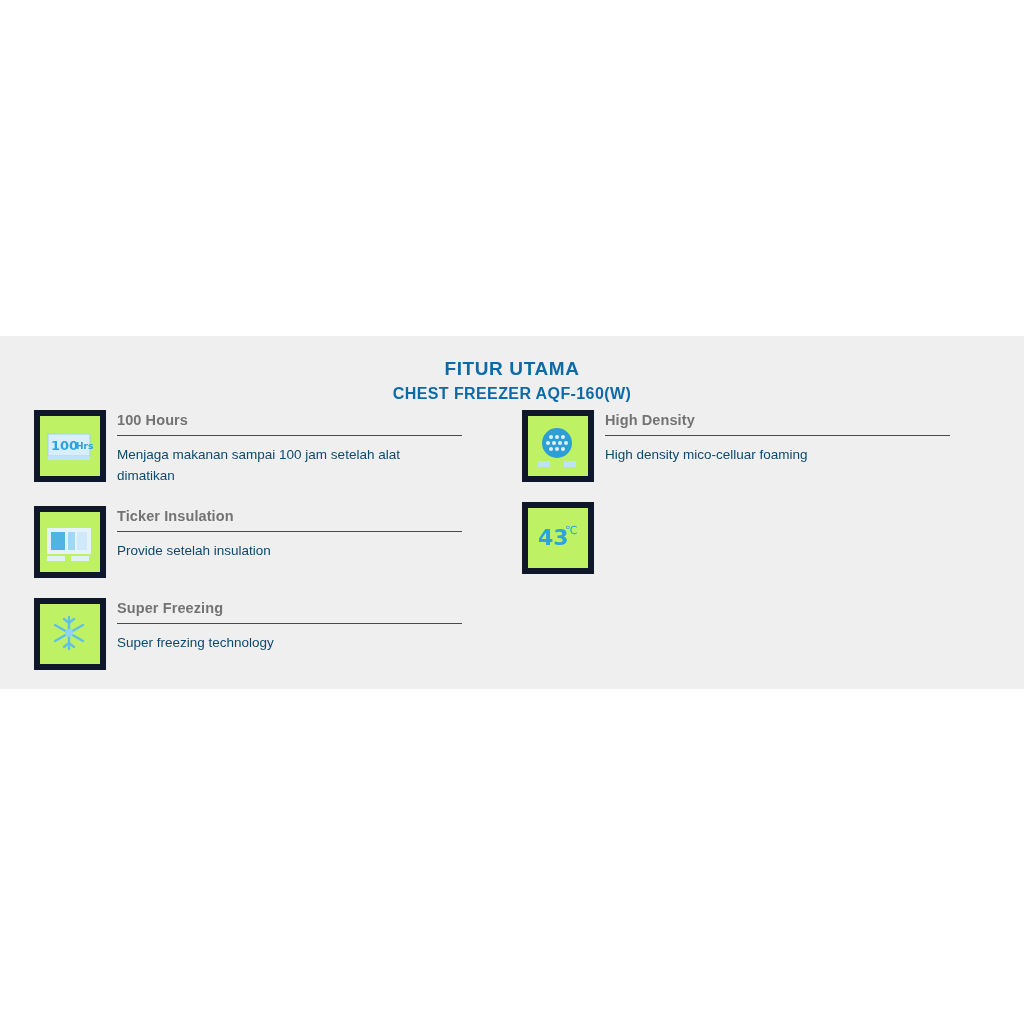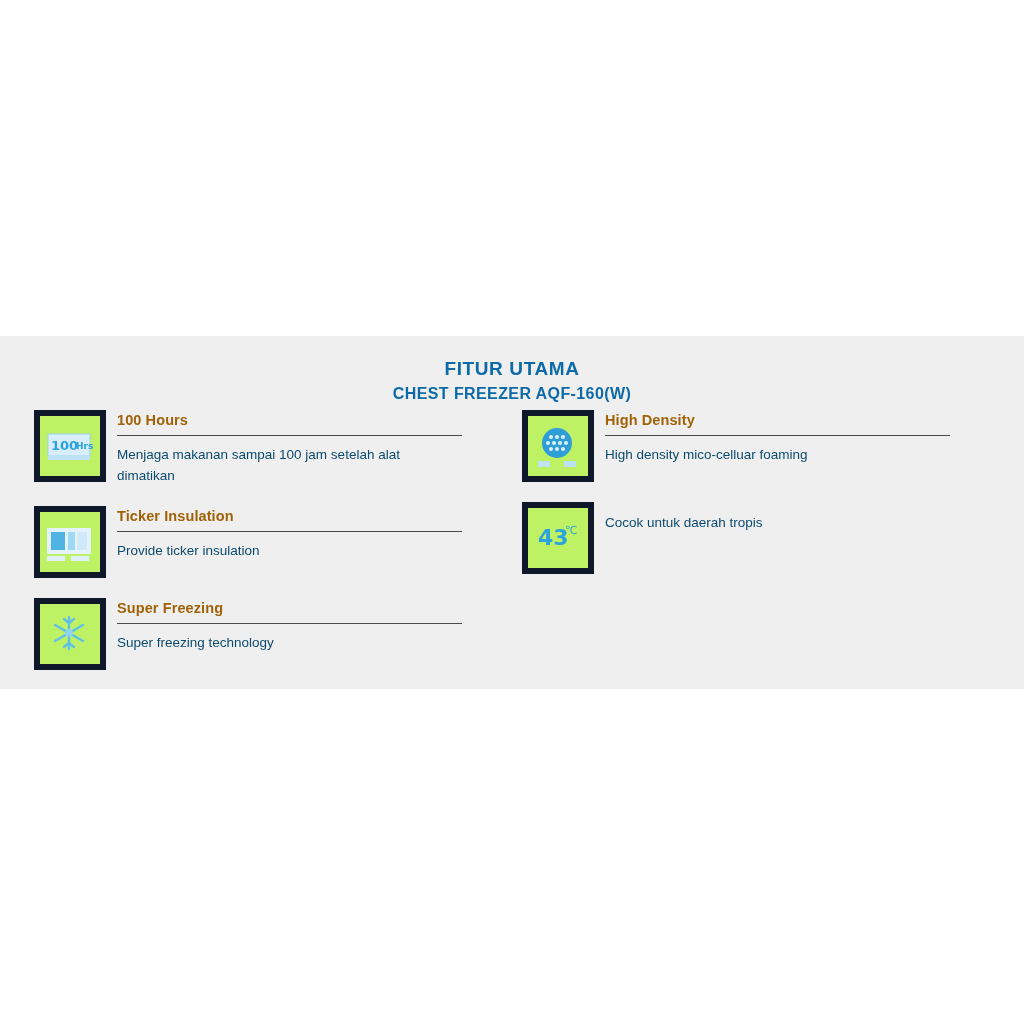--- a/index.html
+++ b/index.html
@@ -83,21 +83,21 @@
 
   .ftext {
     flex: 1 1 auto;
     padding-top: 2px;
     max-width: 345px;
   }
 
   .ftitle {
     font-size: 14.5px;
     font-weight: bold;
-    color: #a16207;
+    color: #737373;
     letter-spacing: 0.1px;
     padding-bottom: 7px;
     border-bottom: 1px solid #4a4a4a;
   }
 
   .fdesc {
     font-size: 13.5px;
     color: #0c4a6e;
     line-height: 21px;
     margin-top: 8px;
@@ -148,21 +148,21 @@
               <rect x="7" y="16" width="44" height="26" fill="#e4f3fb"></rect>
               <rect x="11" y="20" width="14" height="18" fill="#4fb3e3"></rect>
               <rect x="28" y="20" width="7" height="18" fill="#9fd8f2"></rect>
               <rect x="37" y="20" width="10" height="18" fill="#cfe9f8"></rect>
               <rect x="7" y="44" width="18" height="5" fill="#dff0fa"></rect>
               <rect x="31" y="44" width="18" height="5" fill="#dff0fa"></rect>
             </svg>
           </div>
           <div class="ftext">
             <div class="ftitle">Ticker Insulation</div>
-            <div class="fdesc">Provide ticker insulation</div>
+            <div class="fdesc">Provide setelah insulation</div>
           </div>
         </div>
 
         <div class="feature">
           <div class="thumb">
             <svg width="58" height="58" viewBox="0 0 58 58">
               <g stroke="#5fc0e8" stroke-width="2.4" stroke-linecap="round">
                 <line x1="29" y1="13" x2="29" y2="45"></line>
                 <line x1="15" y1="21" x2="43" y2="37"></line>
                 <line x1="15" y1="37" x2="43" y2="21"></line>
@@ -211,21 +211,20 @@
         </div>
 
         <div class="feature">
           <div class="thumb">
             <svg width="58" height="58" viewBox="0 0 58 58">
               <text x="10" y="37" font-family="DejaVu Sans, sans-serif" font-size="22" font-weight="bold" fill="#2aa3df">43</text>
               <text x="37" y="26" font-family="DejaVu Sans, sans-serif" font-size="11" fill="#2aa3df">℃</text>
             </svg>
           </div>
           <div class="ftext">
-            <div class="fdesc">Cocok untuk daerah tropis</div>
           </div>
         </div>
 
       </div>
 
     </div>
   </div>
 </div>
 
 </body></html>

